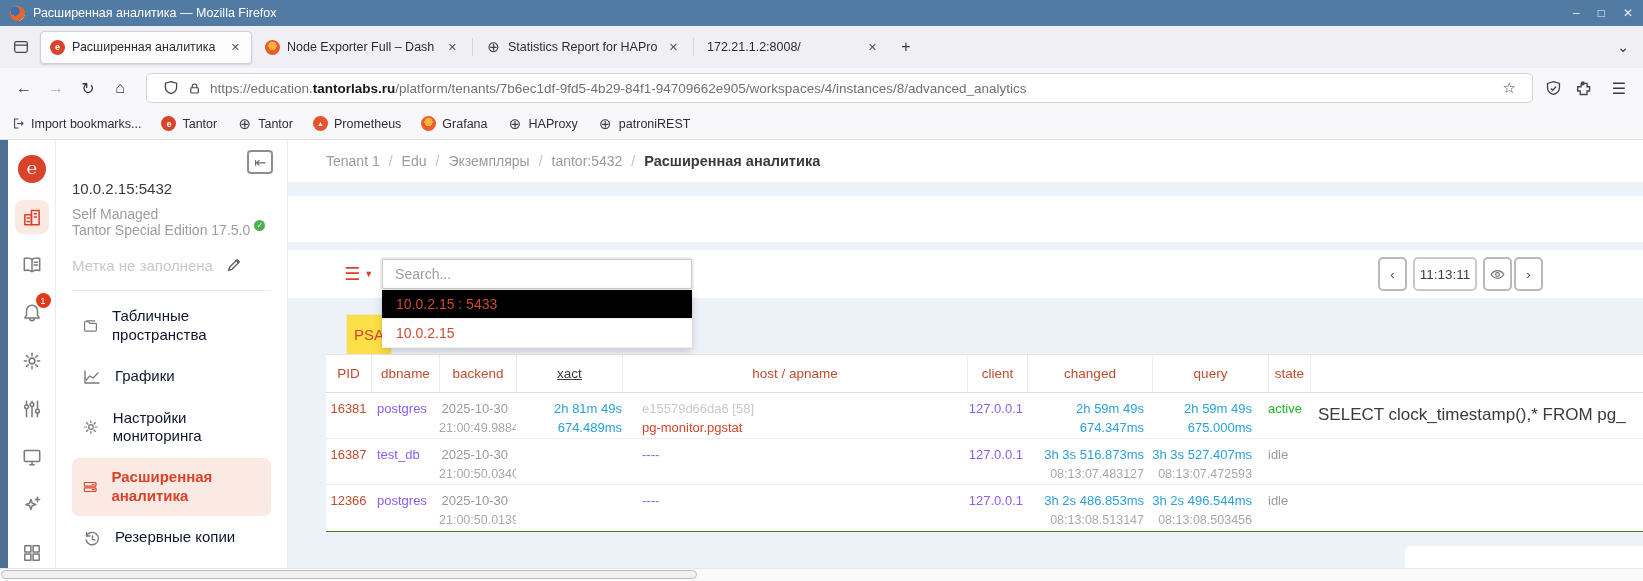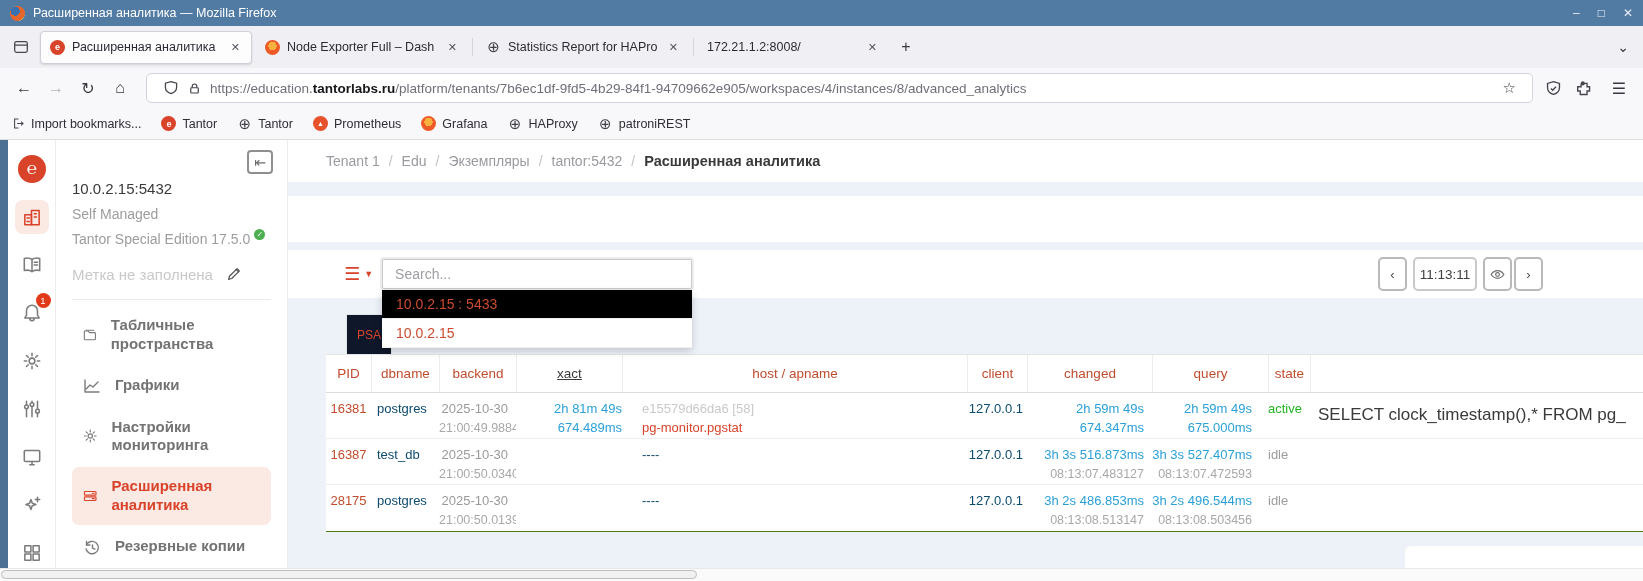--- a/index.html
+++ b/index.html
@@ -48,25 +48,25 @@
   .rail-item.active { background:#fbe9e4; }
   .rail-logo { width:28px; height:28px; border-radius:50%; background:#d9432a; color:#fff; display:flex; align-items:center; justify-content:center; font-size:17px; }
   .icn { stroke:#7b7b7b; fill:none; stroke-width:1.4; stroke-linecap:round; stroke-linejoin:round; }
   .icn-red { stroke:#d9432a; }
   .badge { position:absolute; top:-3px; right:-2px; min-width:15px; height:15px; border-radius:8px; background:#e23a18; color:#fff; font-size:9.5px; display:flex; align-items:center; justify-content:center; padding:0 3px; }
 
   .sidebar { width:232px; flex:0 0 232px; background:#fff; border-right:1px solid #ededed; padding:14px 16px 0 16px; position:relative; }
   .collapse-btn { position:absolute; top:10px; right:14px; width:26px; height:24px; border:2px solid #8f8f8f; border-radius:4px; color:#6d6d6d; font-size:14px; display:flex; align-items:center; justify-content:center; }
   .inst-address { margin-top:26px; font-size:15px; color:#3a3a3a; }
   .inst-managed { margin-top:9px; font-size:14px; color:#9d9d9d; }
-  .inst-edition { margin-top:9px; font-size:14px; color:#9d9d9d; display:flex; align-items:flex-start; gap:4px; }
+  .inst-edition { font-size:14px; color:#9d9d9d; display:flex; align-items:flex-start; gap:4px; }
   .check-dot { width:11px; height:11px; border-radius:50%; background:#4caf50; color:#fff; font-size:8px; display:flex; align-items:center; justify-content:center; margin-top:-2px; }
   .label-row { margin-top:18px; display:flex; align-items:center; gap:12px; font-size:15px; color:#c9c9c9; }
   .sidebar hr { border:none; border-top:1px solid #eaeaea; margin:16px 0 6px 0; }
-  .menu-item { display:flex; align-items:center; gap:13px; padding:10px 10px; font-size:15px; color:#737373; border-radius:7px; margin-bottom:2px;font-weight:bold; }
+  .menu-item { display:flex; align-items:center; gap:13px; padding:10px 10px; font-size:15px; color:#0f172a; border-radius:7px; margin-bottom:2px; }
   .menu-item .mi-label { line-height:1.25; }
   .menu-item.active { background:#fbe9e4; color:#d9432a; font-weight:bold; }
 
   .main { flex:1; position:relative; min-width:0; }
   .band { background:#fff; }
   .breadcrumb-band { height:42px; display:flex; align-items:center; padding-left:38px; font-size:14px; color:#9a9aa0; gap:9px; }
   .breadcrumb-band .crumb { white-space:nowrap; }
   .crumb-sep { color:#c3c3c8; }
   .crumb-last { color:#3a3a3a; font-weight:bold; font-size:14.5px; }
   .band-empty { height:46px; margin-top:14px; }
@@ -78,33 +78,33 @@
   .search-input { width:310px; height:30px; border:1px solid #c9c9c9; box-shadow:0 0 0 2px #ececec; border-radius:2px; padding:0 12px; font-size:14px; color:#333; font-family:inherit; }
   .search-input::placeholder { color:#9d9da2; }
   .dropdown { position:absolute; top:31px; left:0; width:310px; background:#fff; box-shadow:0 3px 8px rgba(0,0,0,.18); z-index:8; font-size:14px; }
   .dd-item { height:29px; display:flex; align-items:center; padding:0 14px; color:#cc4b2e; border-bottom:1px solid #f0f0f0; }
   .dd-item.hl { background:#000000; }
   .time-controls { margin-left:auto; margin-right:100px; display:flex; align-items:center; gap:6px; }
   .tc-btn { width:29px; height:34px; border:2px solid #b9b9b9; border-radius:5px; background:#fff; display:flex; align-items:center; justify-content:center; font-size:13px; color:#4a4a4a; }
   .tc-time { width:64px; height:34px; border:2px solid #c9c9c9; border-radius:5px; background:#fff; display:flex; align-items:center; justify-content:center; font-size:13.5px; color:#3e3e3e; }
   .tc-group { display:flex; gap:2px; }
 
-  .psa-tab { margin:16px 12px 0 58px; width:46px; height:40px; background:#0f172a; border:1px solid #e6e6e6; border-bottom:none; display:flex; align-items:center; justify-content:center; color:#d9432a; font-size:12px; }
+  .psa-tab { margin:16px 12px 0 58px; width:46px; height:40px; background:#fde047; border:1px solid #e6e6e6; border-bottom:none; display:flex; align-items:center; justify-content:center; color:#d9432a; font-size:15px; }
   .tbl { margin-left:38px; background:#fff; border-top:1px solid #e6e6e6; border-bottom:1px solid #4d7c0f; }
   .tgrid { display:grid; grid-template-columns:45px 68px 77px 106px 345px 60px 125px 116px 42px minmax(0,1fr); }
   .thead { height:38px; border-bottom:1px solid #dcdcdc; }
   .th { display:flex; align-items:center; justify-content:center; font-size:13.5px; color:#c14c2e; border-left:1px solid #ececec; }
   .th:first-child { border-left:none; }
   .th.th-xact { color:#3a3a3a; text-decoration:underline; }
   .trow { border-bottom:1px solid #eeeeee; height:46px; }
   .trow:last-child { border-bottom:none; }
   .td { padding-top:7px; font-size:13px; line-height:1.45; overflow:hidden; }
   .ar { text-align:right; } .ac { text-align:center; } .al { text-align:left; }
   .td .l2 { font-size:12.5px; color:#a8a8a8; }
-  .c-red { color:#c14c2e; } .c-dark { color:#0c4a6e; } .c-gray { color:#9a9a9a; } .c-blue { color:#2ba0d8; } .c-mute { color:#c9c9c9; } .c-app { color:#d9432a; }
+  .c-red { color:#c14c2e; } .c-dark { color:#8b5cf6; } .c-gray { color:#9a9a9a; } .c-blue { color:#2ba0d8; } .c-mute { color:#c9c9c9; } .c-app { color:#d9432a; }
   .pad-r8 { padding-right:8px; } .pad-r4 { padding-right:4px; } .pad-r16 { padding-right:16px; } .pad-l20 { padding-left:20px; } .pad-l6 { padding-left:6px; } .pad-l8 { padding-left:8px; }
   .td-state { font-size:13px; }
   .st-active { color:#21b421; } .st-idle { color:#9c9c9c; }
   .qtext { white-space:nowrap; font-size:17px; color:#3a3a3a; padding-top:10px; }
 
   .hscroll-track { position:absolute; left:0; bottom:0; width:100%; height:13px; background:#fafafa; border-top:1px solid #e8e8e8; z-index:6; }
   .hscroll-thumb { position:absolute; left:1px; bottom:2px; width:696px; height:9px; background:#f1f1f1; border:1px solid #bdbdbd; border-radius:5px; z-index:7; }
   .corner-panel { position:absolute; right:0; bottom:13px; width:238px; height:22px; background:#fff; border-radius:6px 0 0 0; z-index:5; }
 </style>
 </head>
@@ -450,21 +450,21 @@
             </div>
           <div class="td ar pad-r16">
               <div class="c-blue">3h 3s 527.407ms</div>
               <div class="l2">08:13:07.472593</div>
             </div>
           <div class="td al td-state st-idle">idle</div>
           <div class="td al pad-l8 qtext"></div>
         </div>
 
         <div class="tgrid trow">
-          <div class="td ac c-red">28175</div>
+          <div class="td ac c-red">12366</div>
           <div class="td al pad-l6 c-dark">postgres</div>
           <div class="td ar pad-r8">
               <div class="c-gray">2025-10-30</div>
               <div class="l2">21:00:50.013979</div>
             </div>
           <div class="td ar c-blue">
               <div></div>
               <div class="l2"></div>
             </div>
           <div class="td al pad-l20">

